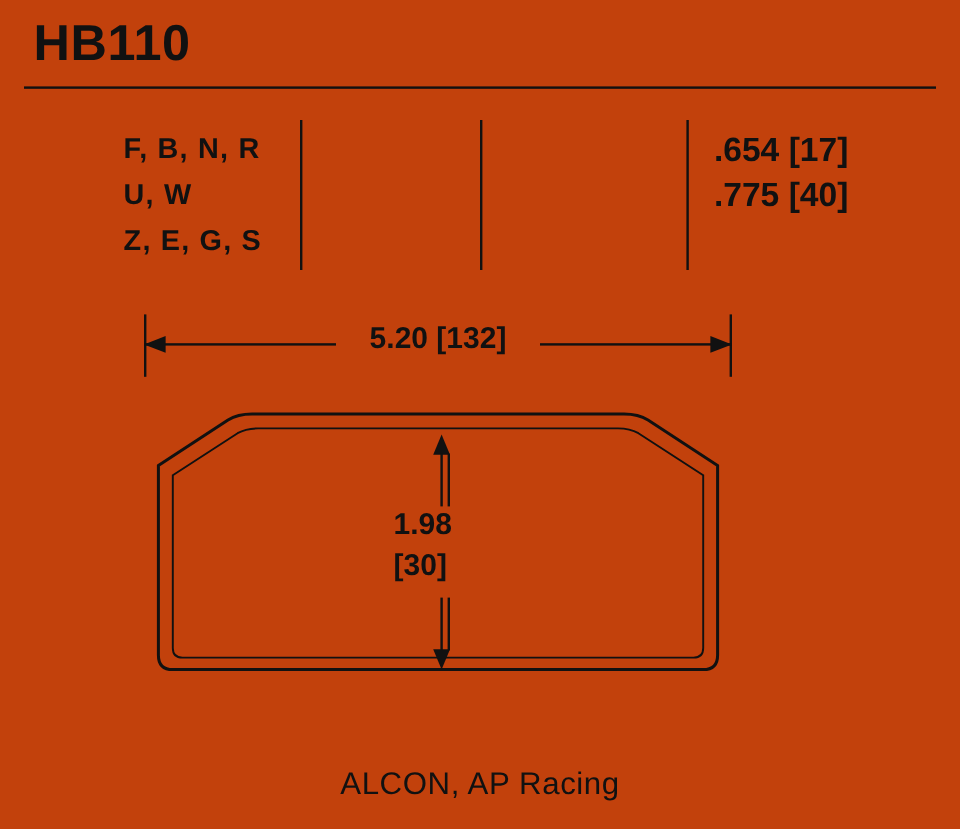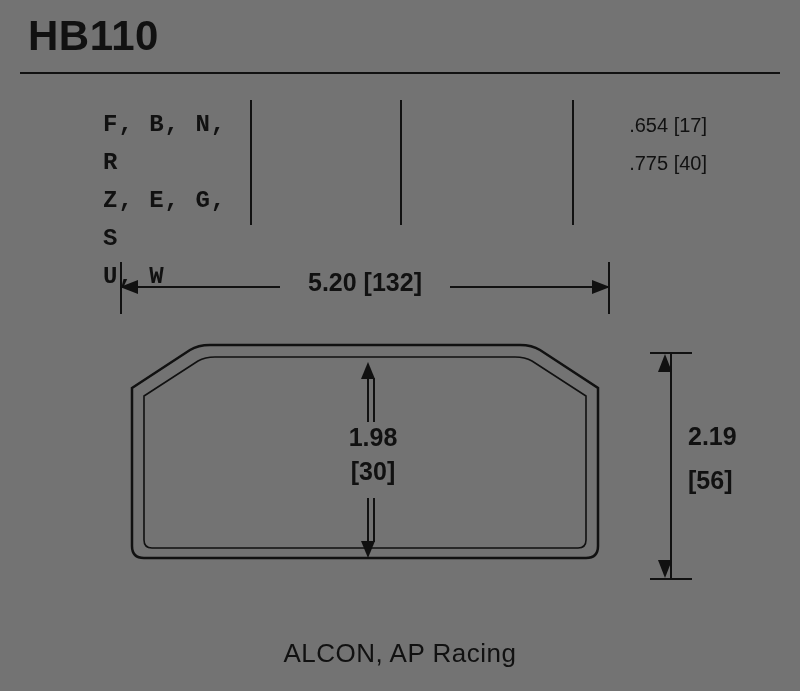--- a/index.html
+++ b/index.html
@@ -8,21 +8,21 @@
     background: #ffffff;
   }
   body {
     font-family: "Liberation Sans", sans-serif;
     color: #1a1a1a;
   }
   #page {
     position: relative;
     width: 800px;
     height: 691px;
-    background: #737373;
+    background: #c2410c;
     overflow: hidden;
   }
   .part-number {
     position: absolute;
     left: 28px;
     top: 12px;
     font-size: 42px;
     font-weight: bold;
     letter-spacing: 0.5px;
     color: #111111;
@@ -60,32 +60,31 @@
     left: 8px;
     top: 6px;
     width: 150px;
   }
   .code-row {
     font-size: 24px;
     font-weight: bold;
     letter-spacing: 1px;
     line-height: 38px;
     color: #111111;
-    font-family: Liberation Mono, monospace;
   }
   .thick-col {
     position: absolute;
     left: 487px;
     top: 6px;
     width: 125px;
     text-align: right;
   }
   .thick-row {
-    font-size: 20px;
-    font-weight: normal;
+    font-size: 28px;
+    font-weight: bold;
     line-height: 38px;
     color: #111111;
     white-space: nowrap;
   }
 
   
   .dim-width {
     position: absolute;
     left: 120px;
     top: 262px;
@@ -253,21 +252,21 @@
     width: 0; height: 0;
     border-left: 7px solid transparent;
     border-right: 7px solid transparent;
     border-top: 17px solid #111111;
   }
   .dim-inner .label {
     position: absolute;
     left: -12px;
     top: 58px;
     width: 90px;
-    text-align: center;
+    text-align: left;
     font-size: 25px;
     font-weight: bold;
     line-height: 34px;
     color: #111111;
   }
 
   .caption {
     position: absolute;
     left: 0;
     right: 0;
@@ -288,22 +287,22 @@
 
   <div class="hrule" id="rule-top"></div>
 
   <div class="code-table">
     <div class="vline" id="vline-1"></div>
     <div class="vline" id="vline-2"></div>
     <div class="vline" id="vline-3"></div>
 
     <div class="code-col">
       <div class="code-row">F, B, N, R</div>
+      <div class="code-row">U, W</div>
       <div class="code-row">Z, E, G, S</div>
-      <div class="code-row">U, W</div>
     </div>
 
     <div class="thick-col">
       <div class="thick-row">.654 [17]</div>
       <div class="thick-row">.775 [40]</div>
     </div>
   </div>
 
   <div class="dim-width">
     <div class="tick left"></div>
@@ -350,27 +349,16 @@
     <div class="seg2 a"></div>
     <div class="seg b"></div>
     <div class="seg2 b"></div>
     <div class="ah-dn"></div>
     <div class="label">
       <div>1.98</div>
       <div>[30]</div>
     </div>
   </div>
 
-  <div class="dim-height">
-    <div class="cap top"></div>
-    <div class="vbar"></div>
-    <div class="arrow-up"></div>
-    <div class="arrow-down"></div>
-    <div class="cap bottom"></div>
-    <div class="label">
-      <div>2.19</div>
-      <div>[56]</div>
-    </div>
-  </div>
 
   <div class="caption">ALCON, AP Racing</div>
 
 </div>
 
 </body></html>

